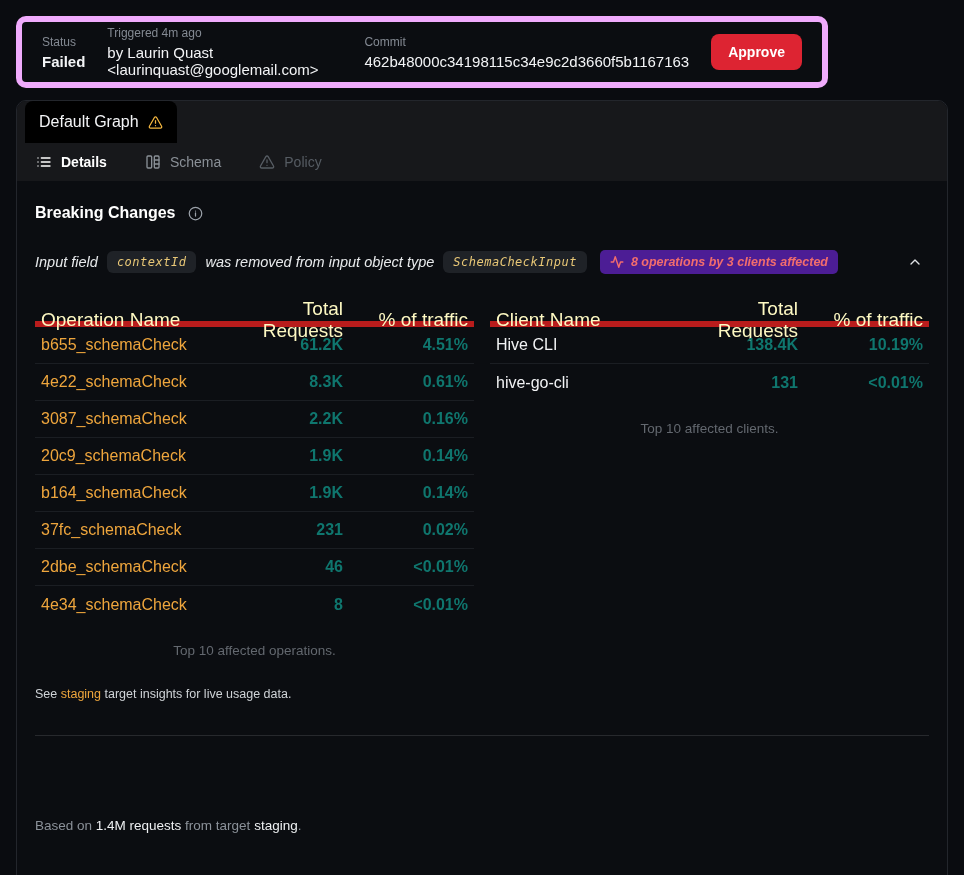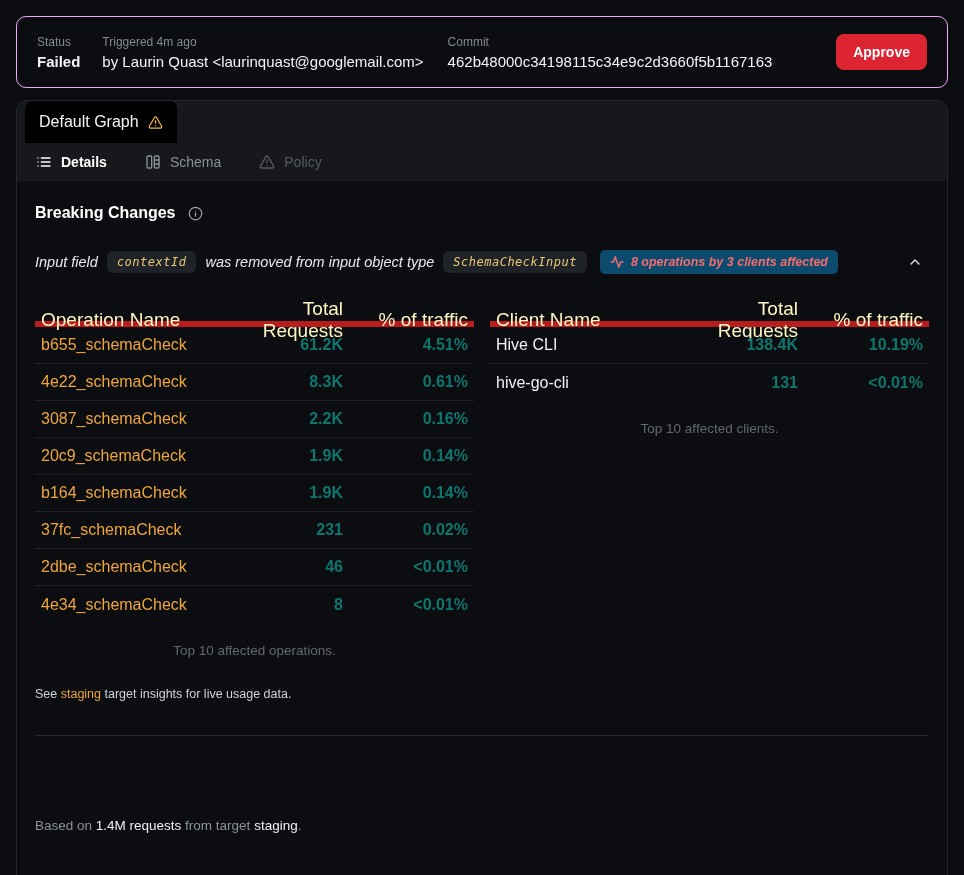--- a/index.html
+++ b/index.html
@@ -9,22 +9,22 @@
     font-family: "Liberation Sans", sans-serif;
     color: #e6e8ea;
     overflow: hidden;
     position: relative;
   }
   svg { display: block; }
   .icon { flex: 0 0 auto; }
 
   
   .header-card {
-    position: absolute; left: 16px; top: 16px; width: 932px; height: 72px;
-    border: 1px solid #f0abfc; border-radius: 10px; background: #0b0d11;
+    position: absolute; left: 16px; top: 16px; width: 812px; height: 72px;
+    border: 6px solid #f0abfc; border-radius: 10px; background: #0b0d11;
     display: flex; align-items: center; padding: 0 20px 0 20px;
   }
   .meta-group { margin-right: 22px; }
   .meta-label { font-size: 12px; color: #848a93; margin-bottom: 4px; }
   .meta-value { font-size: 15px; color: #f3f4f6; font-weight: 600; }
   .meta-value.normal { font-weight: 400; }
   .commit-group { margin-left: 2px; }
   .approve-btn {
     margin-left: auto; background: #dd2432; color: #ffffff; border: none;
     font-family: inherit; font-size: 14px; font-weight: 700;
@@ -56,21 +56,21 @@
   .section-title { font-size: 16px; font-weight: 700; color: #ffffff; }
   .info-icon { color: #9aa0a8; cursor: pointer; }
 
   .change-row { margin-top: 28px; display: flex; align-items: center; gap: 9px; font-size: 14.5px; color: #e8eaec; font-style: italic; }
   .code-chip {
     background: #1f2227; border-radius: 6px; padding: 4px 10px;
     font-family: "DejaVu Sans Mono", monospace; font-size: 12px;
     color: #e9c877; letter-spacing: 0.5px; white-space: nowrap;
   }
   .affected-badge {
-    background: #0c4a6e; color: #f26d6d; border-radius: 5px; padding: 5px 10px;
+    background: #4c1d95; color: #f26d6d; border-radius: 5px; padding: 5px 10px;
     font-size: 12.5px; font-weight: 700; display: flex; align-items: center; gap: 7px;
     margin-left: 4px; cursor: pointer; white-space: nowrap;
   }
   .chevron-btn { margin-left: auto; margin-right: 6px; color: #dfe2e5; cursor: pointer; background: none; border: none; }
 
   
   .tables { margin-top: 24px; display: flex; gap: 16px; align-items: flex-start; }
   .usage-table { flex: 1 1 0; min-width: 0; }
   .thead, .trow { display: grid; grid-template-columns: 1fr 118px 125px; align-items: center; padding: 0 6px; }
   .thead { height: 29px; border-bottom: 6px solid #b91c1c; color: #fef9c3; font-size: 19px; }

